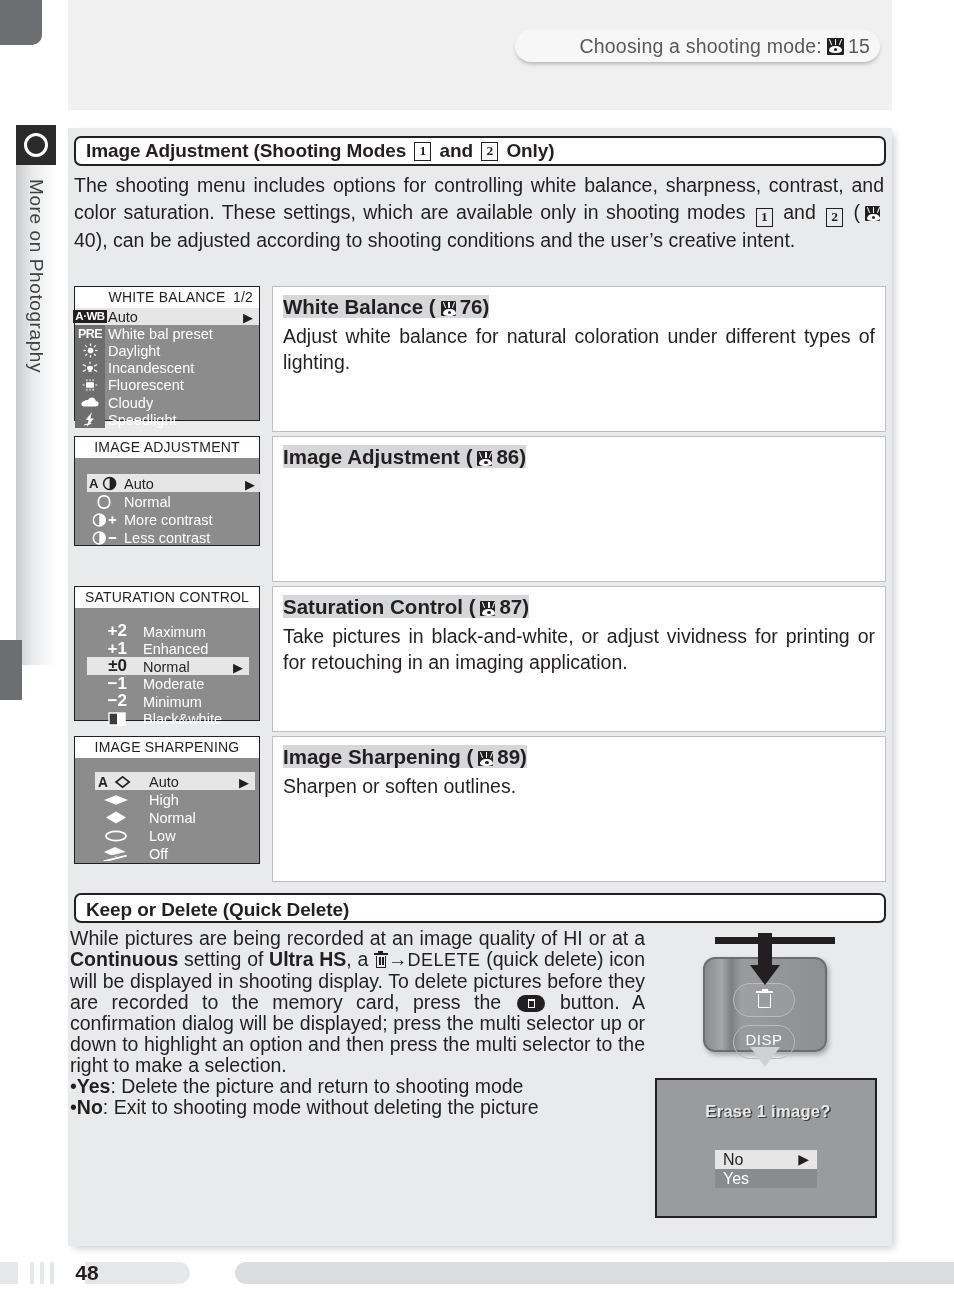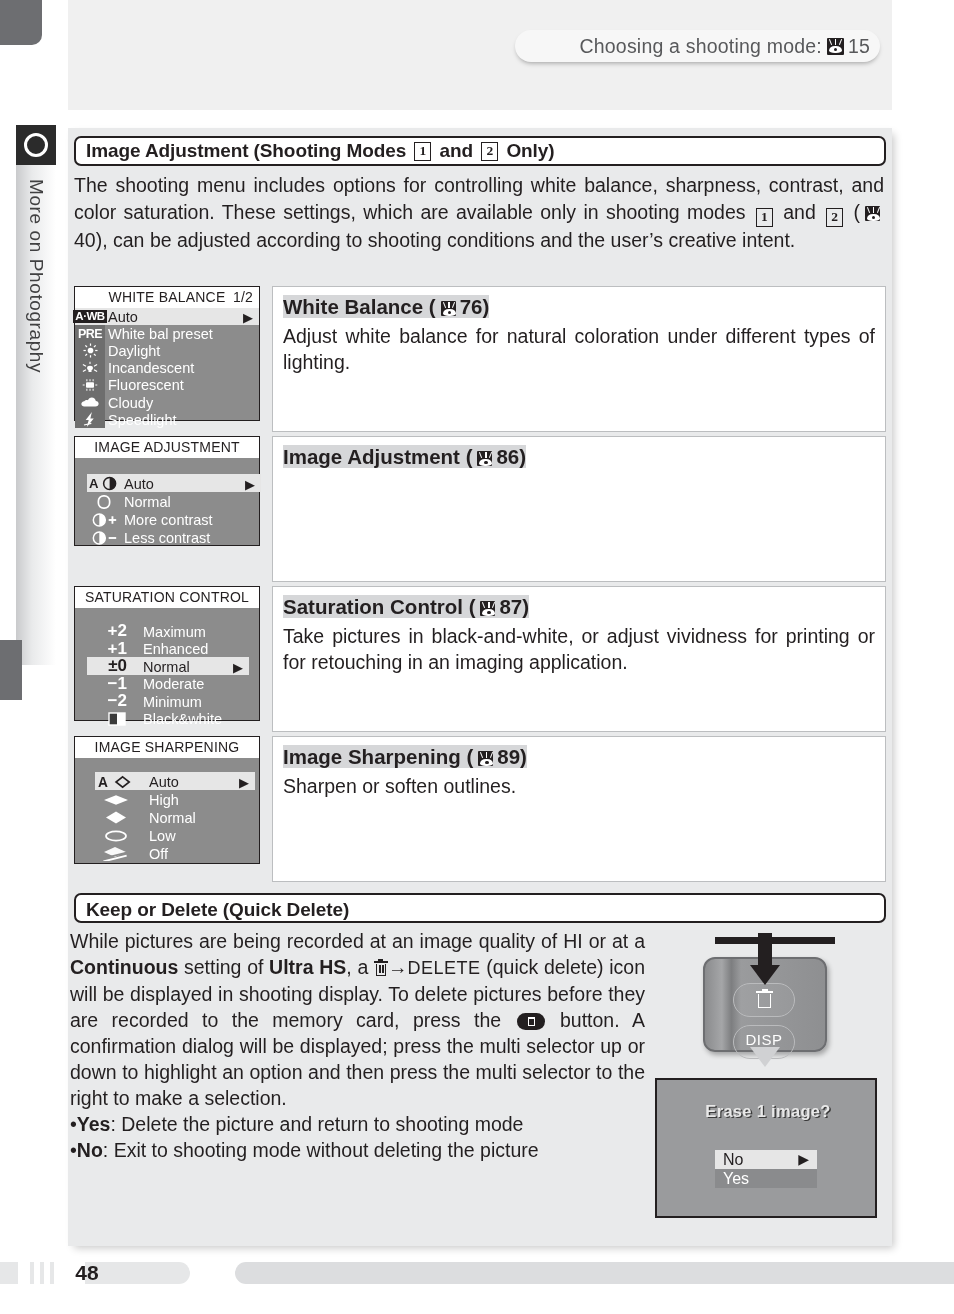--- a/index.html
+++ b/index.html
@@ -177,21 +177,21 @@
 
   #sh-lcd{height:128px;}
   #sh-lcd .pad{padding:14px 0 0 0;}
   #sh-lcd .mrow{height:18px;margin-left:20px;width:160px;}
   #sh-lcd .mrow .ic{width:42px;min-width:42px;}
   #sh-lcd .mrow .lb{padding-left:12px;}
 
   
   #qd-text{
     position:absolute;left:70px;top:928px;width:575px;
-    font-size:19.5px;line-height:26px;text-align:justify;color:#231f20;
+    font-size:19.5px;line-height:21px;text-align:justify;color:#231f20;
   }
   .bullet-line{text-align:left;}
 
   .trash-inline{
     display:inline-block;width:14px;height:16px;position:relative;vertical-align:-3px;
   }
   .trash-inline .lid{position:absolute;left:0;top:0;width:14px;height:2px;background:#231f20;}
   .trash-inline .hdl{position:absolute;left:4.5px;top:-2.5px;width:5px;height:2px;background:#231f20;}
   .trash-inline .can{position:absolute;left:1.8px;top:3px;width:10.4px;height:12px;border:1.6px solid #231f20;border-top:none;box-sizing:border-box;}
   .trash-inline .can::before{content:"";position:absolute;left:2.6px;top:1px;width:1.3px;height:8px;background:#231f20;}

